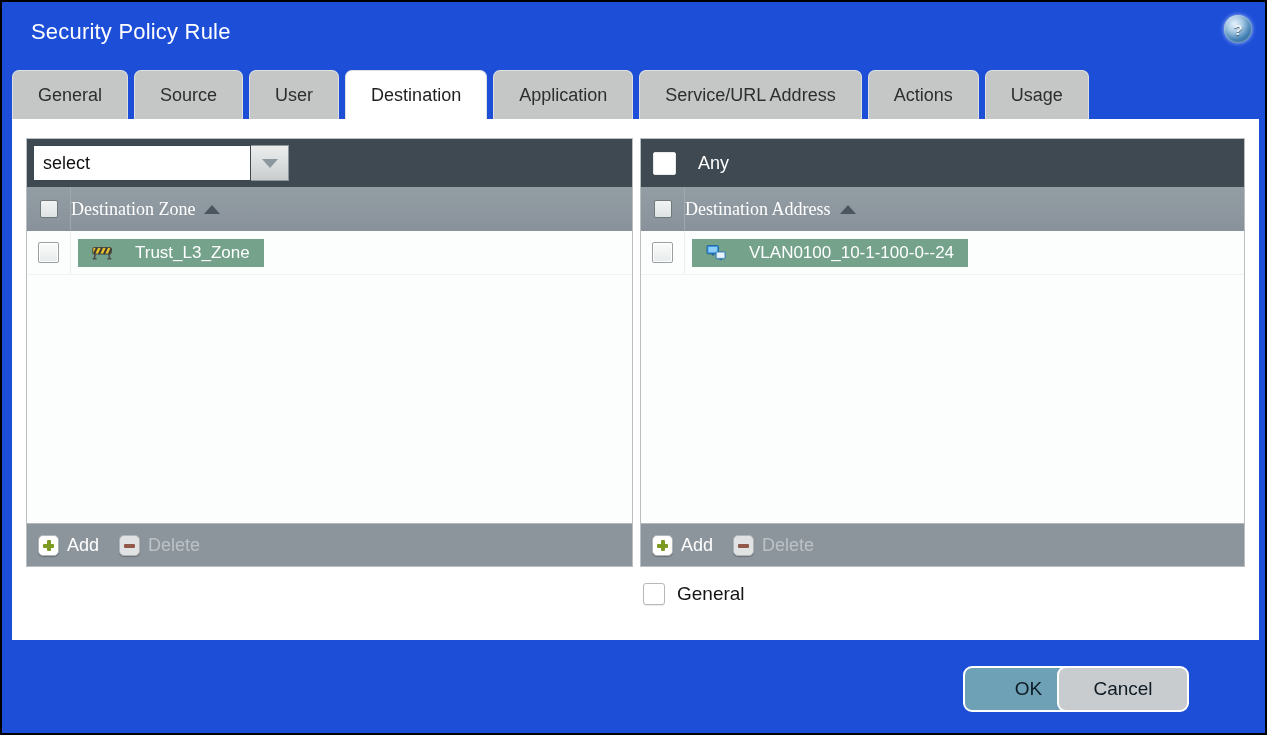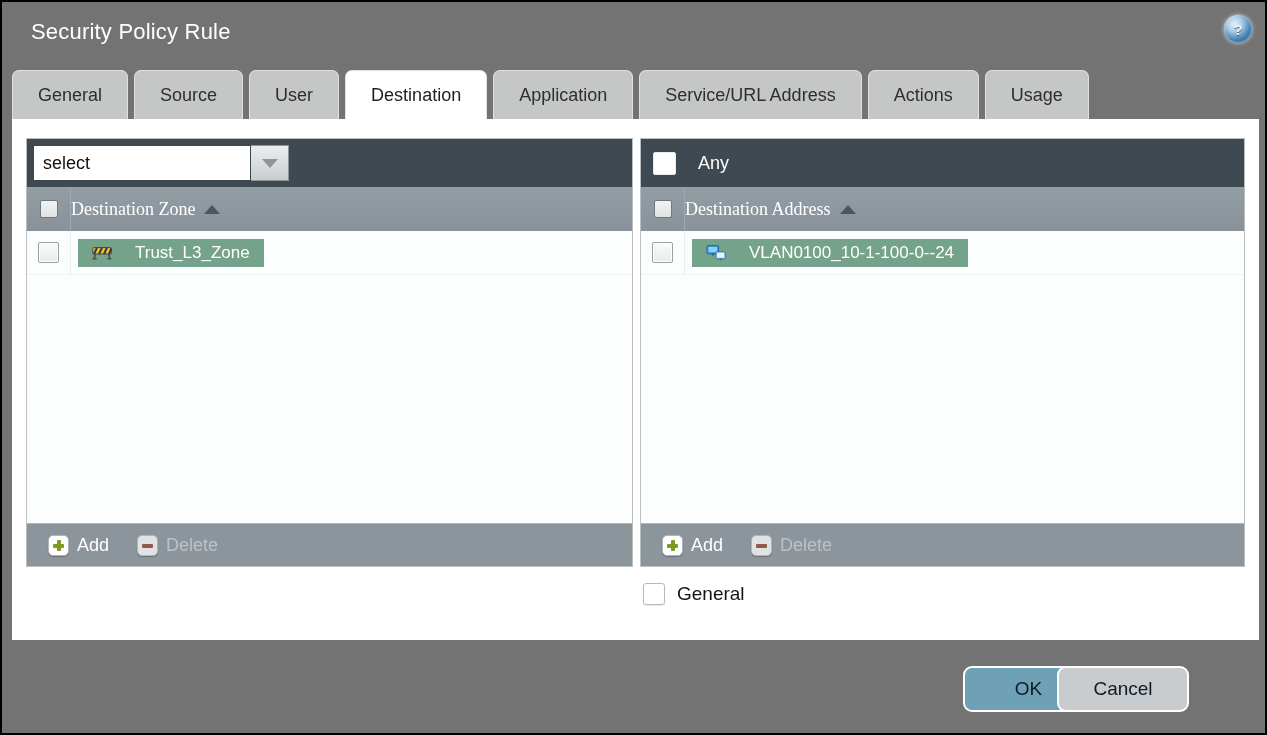--- a/index.html
+++ b/index.html
@@ -1,21 +1,21 @@
 <!DOCTYPE html>
 <html><head>
 <meta charset="utf-8">
 <style>
   * { margin:0; padding:0; box-sizing:border-box; }
   html,body { width:1267px; height:735px; background:#000; }
   body { font-family:"Liberation Sans","DejaVu Sans",sans-serif; }
 
   .dialog {
     position:relative; width:1267px; height:735px;
-    background:#737373; border:2px solid #000; overflow:hidden;
+    background:#1d4ed8; border:2px solid #000; overflow:hidden;
   }
 
   
   .title-bar { position:absolute; left:0; top:0; right:0; height:66px; }
   .dialog-title {
     position:absolute; left:29px; top:17px;
     color:#fff; font-size:22px; font-weight:400; letter-spacing:.2px;
   }
   .help-icon {
     position:absolute; right:13px; top:13px; width:28px; height:28px;
@@ -101,21 +101,21 @@
     border:1px solid #9aa1a5; box-shadow:inset 0 0 0 1px #fff;
   }
   .chip {
     margin-left:7px; height:28px; display:inline-flex; align-items:center; gap:23px;
     background:#74a28b; padding:0 14px; color:#fff; font-size:17px; cursor:pointer;
   }
 
   
   .panel-toolbar {
     height:43px; flex:0 0 43px; background:#8d959c; border-top:1px solid #b2b8bb;
-    display:flex; align-items:center; padding-left:21px; gap:28px;
+    display:flex; align-items:center; padding-left:11px; gap:20px;
   }
   .tool-btn { display:flex; align-items:center; gap:8px; cursor:pointer; }
   .tool-btn .label { color:#fff; font-size:18px; }
   .tool-btn.disabled { cursor:default; }
   .tool-btn.disabled .label { color:#bcc2c5; }
   .icon-box { position:relative; width:21px; height:21px; border-radius:5px; background:#fff; border:1px solid #b0b5b8; box-shadow:0 1px 1px rgba(0,0,0,.25); }
   .icon-box.dim { background:#e0e2e3; }
   .icon-box .h, .icon-box .v { position:absolute; background:#7d9b21; border-radius:1px; }
   .icon-box .h { left:4px; right:4px; top:8px; height:4px; }
   .icon-box .v { top:4px; bottom:4px; left:8px; width:4px; }

